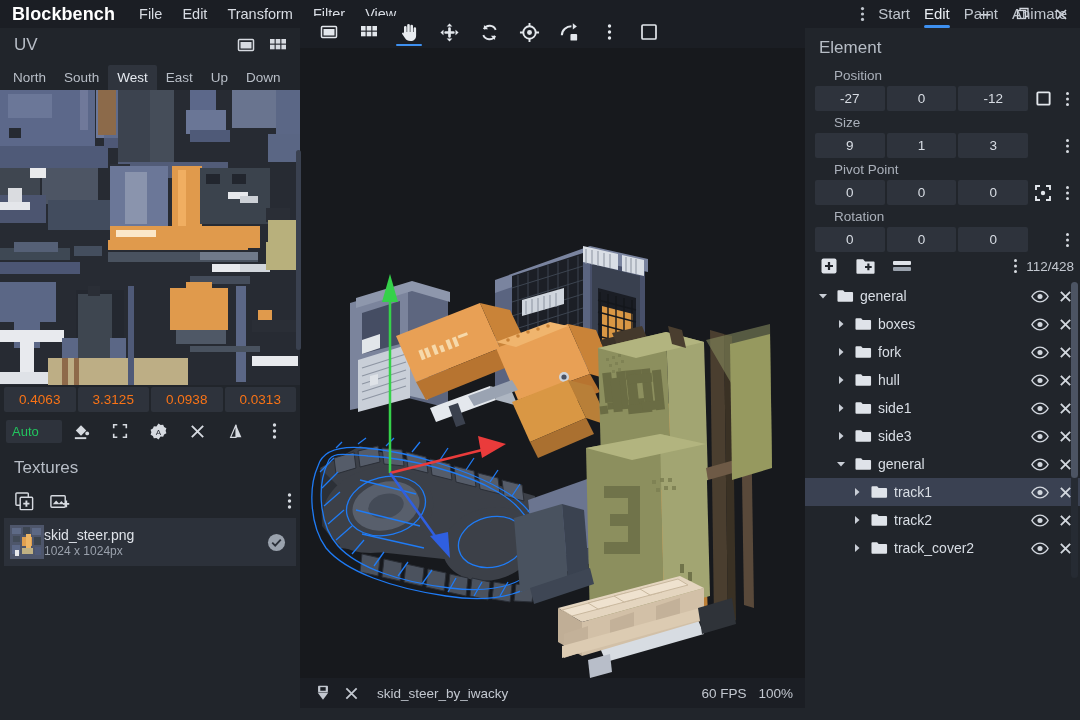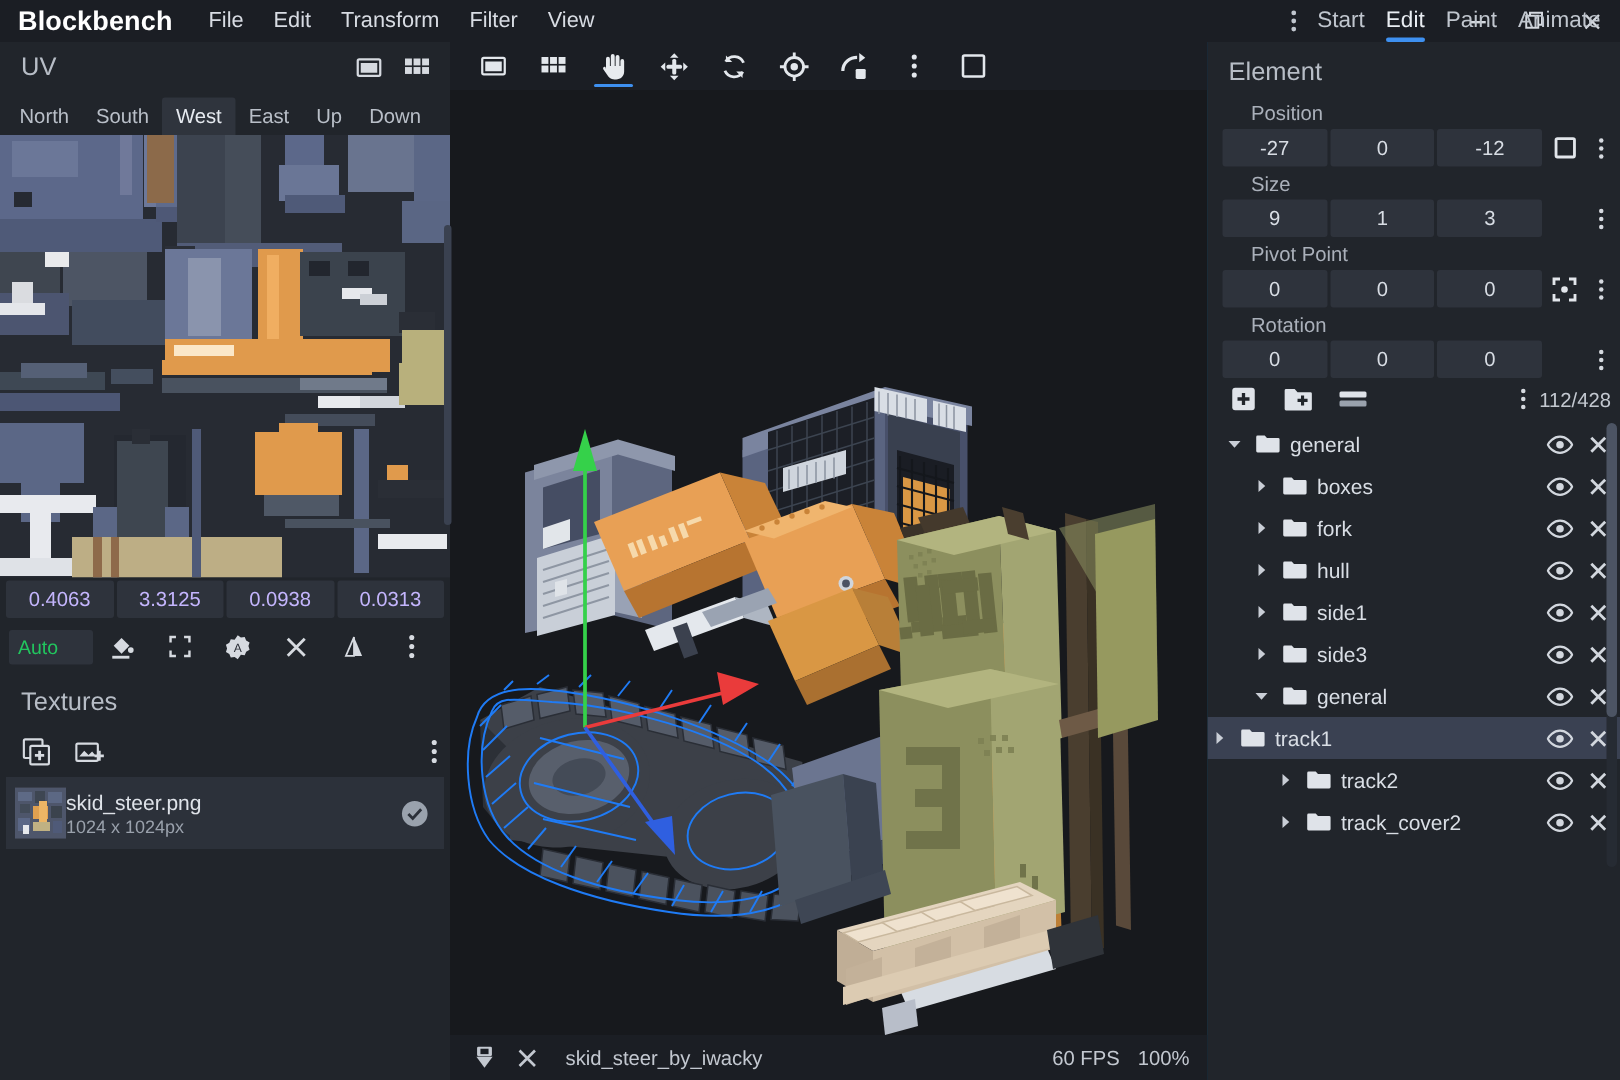--- a/index.html
+++ b/index.html
@@ -56,21 +56,21 @@
 
   .uv-canvas {
     position: relative; width: 300px; height: 295px;
     background: #272b33; overflow: hidden;
   }
 
   .uv-values {
     display: flex; gap: 2px; padding: 2px 4px 2px 4px; background: #21252b;
   }
   .uv-val {
-    flex: 1; background: #2e333c; color: #c4b5fd; font-size: 13.5px;
+    flex: 1; background: #2e333c; color: #f97316; font-size: 13.5px;
     text-align: center; padding: 5px 0; border-radius: 2px;
   }
   .uv-tools {
     display: flex; align-items: center; gap: 0px;
     padding: 4px 6px 6px 6px; background: #21252b;
   }
   .uv-select {
     background: #2e333c; border-radius: 2px; font-size: 13px; color: #22c55e;
     padding: 4px 6px; display: flex; align-items: flex-start; gap: 20px;
     width: 58px; overflow: hidden; white-space: nowrap;
@@ -93,22 +93,22 @@
     width: 34px; height: 34px; position: relative; overflow: hidden;
     background: #4a5160; flex: none;
   }
   .tex-meta { display: flex; flex-direction: column; gap: 1px; }
   .tex-name { font-size: 14px; color: #dfe3e9; }
   .tex-size { font-size: 12px; color: #9aa1ac; }
   .tex-check { margin-left: auto; color: #9aa2ad; }
 
   
   .viewport {
-    position: absolute; left: 300px; top: 28px; width: 505px; height: 692px;
-    background: #0c4a6e; overflow: hidden;
+    position: absolute; left: 300px; top: 16px; width: 505px; height: 692px;
+    background: #bef264; overflow: hidden;
   }
   .vp-toolbar {
     position: absolute; top: 0; left: 0; width: 505px; height: 32px;
     display: flex; align-items: center; gap: 2px; padding-left: 10px;
     background: #1b1e24; z-index: 5;
   }
   .vp-tool {
     width: 38px; height: 30px; display: flex; align-items: center;
     justify-content: center; color: #e3e7ec; position: relative;
   }
@@ -1104,21 +1104,21 @@
               </svg>
           </span>
           <span class="xmark">
             <svg width="13" height="13" viewBox="0 0 14 14" stroke="#d2d7de" stroke-width="2">
                 <path d="M2 2 L12 12 M12 2 L2 12"></path>
               </svg>
           </span>
         </span>
       </div>
 
-      <div class="tree-row selected" style="">
+      <div class="tree-row selected" style="padding-left:44px">
         <span class="tw-arrow">
           <svg width="10" height="10" viewBox="0 0 10 10">
               <path d="M3 1 L7.5 5 L3 9Z" fill="#c9ced6"></path>
             </svg>
         </span>
         <span>
           <svg width="17" height="14" viewBox="0 0 18 14">
               <path d="M0.5 2a1 1 0 0 1 1-1h5l1.6 1.8H16a1 1 0 0 1 1 1V12a1 1 0 0 1-1 1H1.5a1 1 0 0 1-1-1z" fill="#dfe3e9"></path>
             </svg>
         </span>

